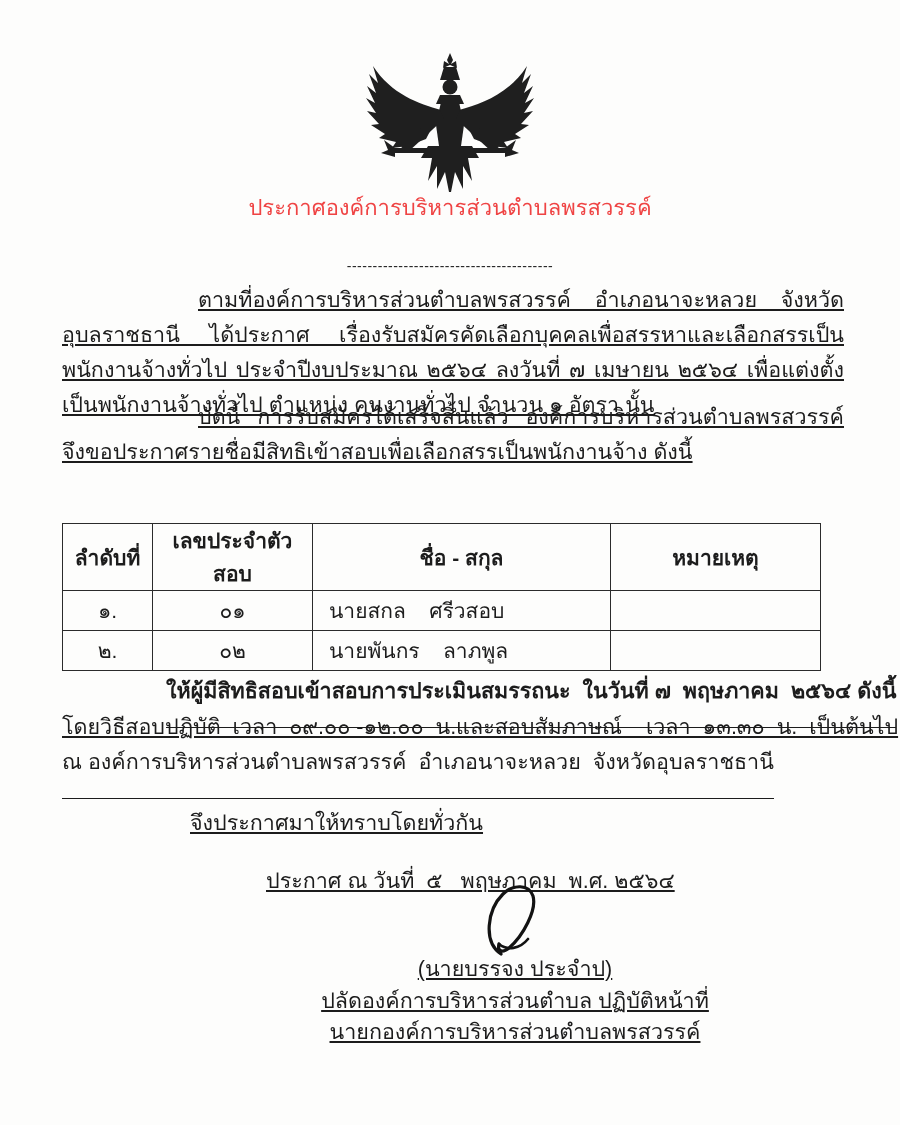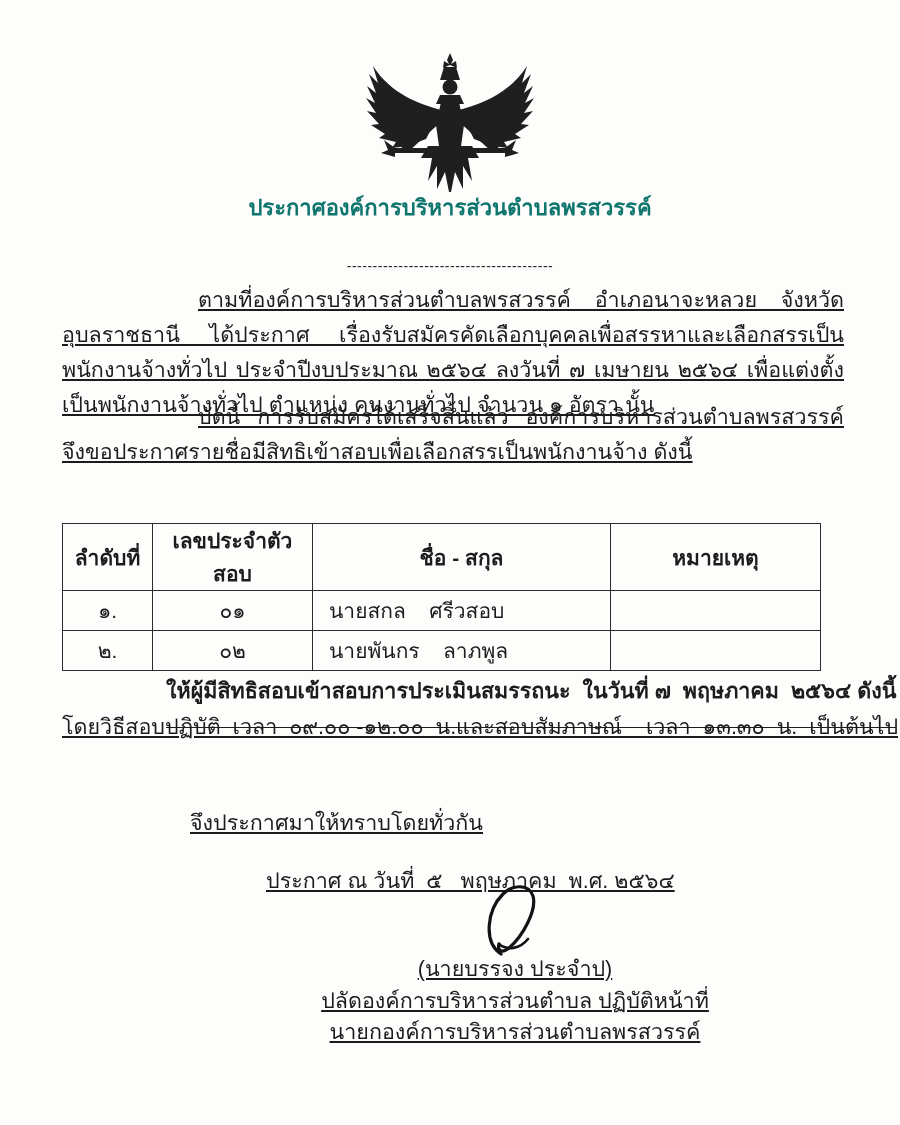--- a/index.html
+++ b/index.html
@@ -10,21 +10,21 @@
     height: 1125px;
     background: #fdfdfc;
     font-family: "Liberation Sans", "DejaVu Sans", sans-serif;
     color: #1c1c1c;
     overflow: hidden;
   }
   .abs { position: absolute; }
   .center { left: 0; right: 0; text-align: center; }
   .bold { font-weight: bold; }
   .t { font-size: 21.5px; line-height: 35px; text-decoration: underline; }
-  .title { font-size: 22px; line-height: 32px; font-weight: bold; color: #0f766e; }
+  .title { font-size: 22px; line-height: 32px; font-weight: normal; color: #ef4444; }
   .divider { font-size: 14px; letter-spacing: 0.5px; color: #2a2a2a; }
   .para {
     left: 62px; right: 56px;
     text-align: justify;
   }
   .indent { text-indent: 136px; }
   .prewrap { white-space: pre-wrap; }
   .underline { border-bottom: 1.6px solid #1c1c1c; padding-bottom: 18px; display: inline-block; }
   table.roster {
     position: absolute;
@@ -118,20 +118,23 @@
         <td class="col-name">นายพันกร    ลาภพูล</td>
         <td class="col-note"></td>
       </tr>
     </tbody>
   </table>
 
   <div class="abs t" style="top:674px; left:166px">
     <span class="bold underline prewrap">ให้ผู้มีสิทธิสอบเข้าสอบการประเมินสมรรถนะ  ในวันที่ ๗  พฤษภาคม  ๒๕๖๔ ดังนี้</span>
   </div>
   <div class="abs t prewrap" style="top:710px; left:62px">โดยวิธีสอบปฏิบัติ  เวลา  ๐๙.๐๐ -๑๒.๐๐  น.และสอบสัมภาษณ์    เวลา  ๑๓.๓๐  น.  เป็นต้นไป</div>
+  <div class="abs t" style="top:745px; left:62px">
+    <span class="underline prewrap">ณ องค์การบริหารส่วนตำบลพรสวรรค์  อำเภอนาจะหลวย  จังหวัดอุบลราชธานี</span>
+  </div>
 
   <div class="abs t" style="top:806px; left:190px">จึงประกาศมาให้ทราบโดยทั่วกัน</div>
   <div class="abs t prewrap" style="top:864px; left:266px">ประกาศ ณ วันที่  ๕   พฤษภาคม  พ.ศ. ๒๕๖๔</div>
 
   <svg class="signature-svg" width="92" height="78" viewBox="0 0 92 78">
     <path d="M23,70 C5,58 9,26 25,10 C35,0 51,0 55,12 C59,26 45,52 31,64 C25,69 19,68 21,60" fill="none" stroke="#131313" stroke-width="3.2" stroke-linecap="round"></path>
     <path d="M21,60 C29,67 42,65 50,55" fill="none" stroke="#131313" stroke-width="2.6" stroke-linecap="round"></path>
   </svg>
 
   <div class="abs sig-block t" style="top:952px">(นายบรรจง  ประจำป)</div>

